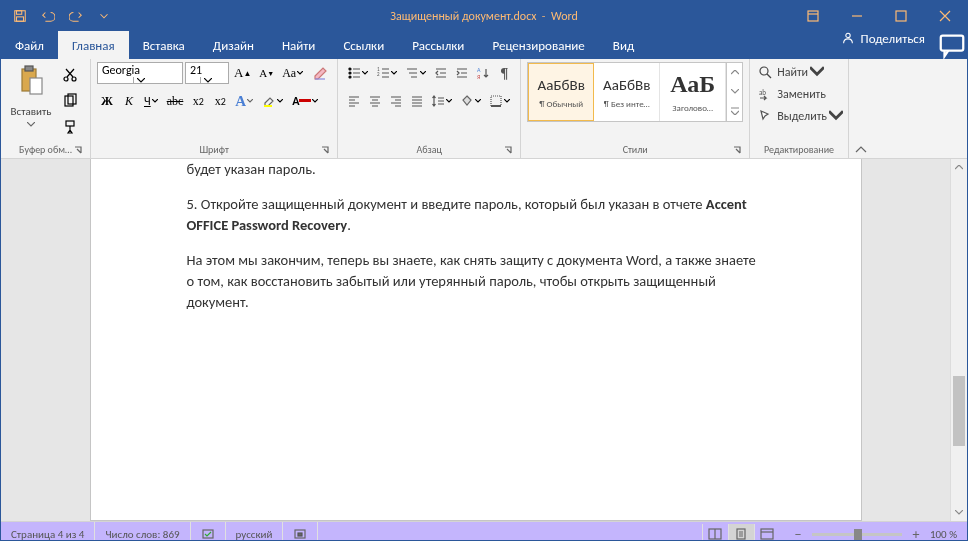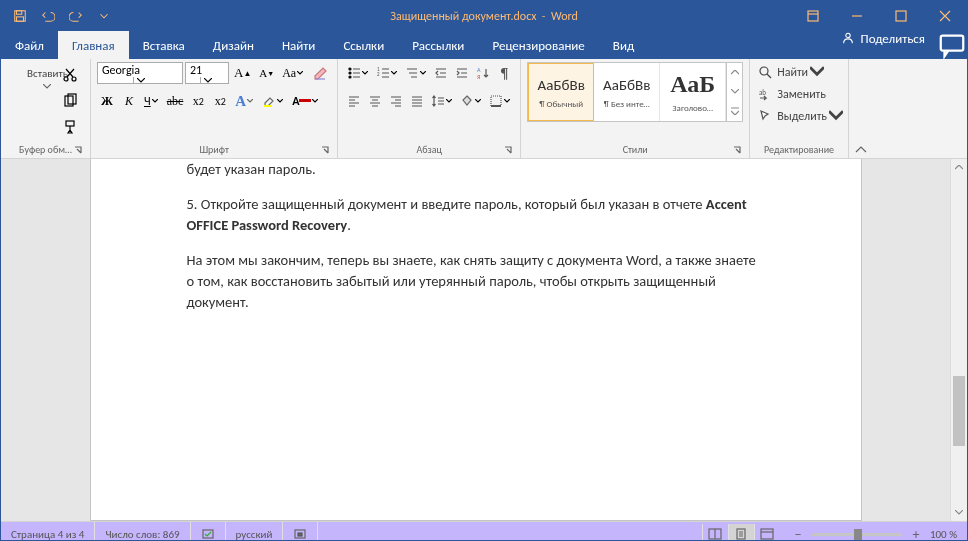--- a/index.html
+++ b/index.html
@@ -30,21 +30,21 @@
 
 
 .ribbon { height: 100px; background: #f3f3f3; border-bottom: 1px solid #d4d4d4; display: flex; }
 .group { border-right: 1px solid #d4d4d4; display: flex; flex-direction: column; padding: 3px 6px 0; }
 .group-body { flex: 1; display: flex; align-items: flex-start; gap: 4px; }
 .group-label { height: 18px; font-size: 10px; color: #666; text-align: center; position: relative; display: flex; align-items: center; justify-content: center; }
 .group-label .launcher { position: absolute; right: 0; bottom: 1px; width: 12px; height: 12px; cursor: pointer; }
 .group-label .launcher svg { width: 10px; height: 10px; }
 
 
-.big-btn { display: flex; flex-direction: row; align-items: center; gap: 18px; cursor: pointer; padding: 2px; width: 48px; }
+.big-btn { display: flex; flex-direction: column; align-items: center; gap: 10px; cursor: pointer; padding: 2px; width: 48px; }
 .big-btn .icn { width: 32px; height: 32px; display: flex; align-items: center; justify-content: center; }
 .big-btn .lbl { font-size: 11px; color: #444; text-align: center; line-height: 1.1; }
 .vstack { display: flex; flex-direction: column; gap: 4px; padding-top: 2px; }
 .small-btn { width: 22px; height: 22px; display: flex; align-items: center; justify-content: center; cursor: pointer; border: 1px solid transparent; }
 .small-btn svg { width: 16px; height: 16px; }
 
 
 .font-row { display: flex; gap: 2px; align-items: center; }
 .font-rows { display: flex; flex-direction: column; gap: 6px; }
 .combo { height: 22px; border: 1px solid #ababab; background: #fff; display: flex; align-items: center; font-size: 12px; cursor: text; flex-direction: column; }

